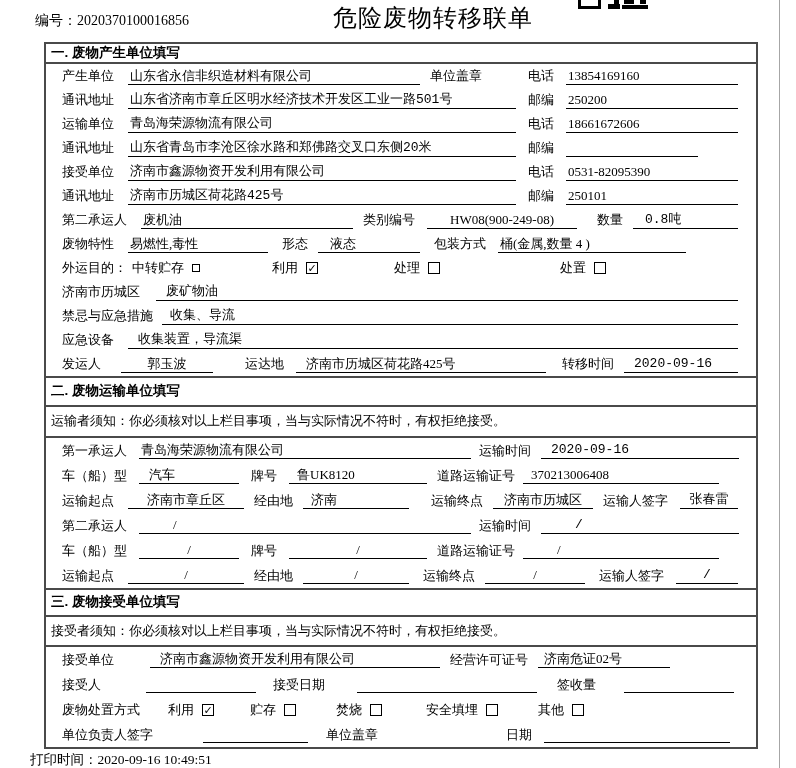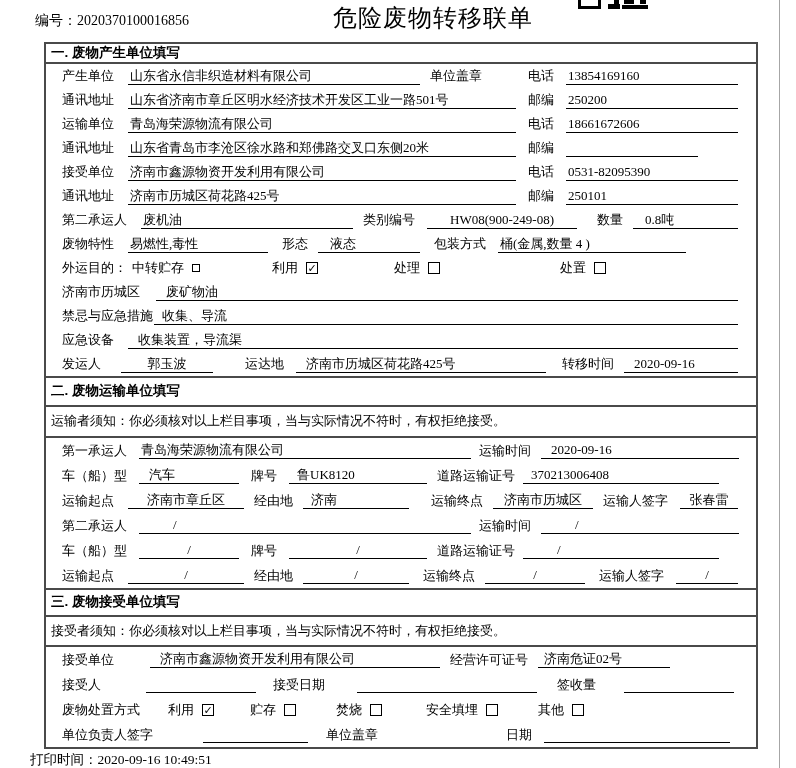--- a/index.html
+++ b/index.html
@@ -18,21 +18,21 @@
   .sec-h.mid{height:31px;line-height:26px;border-top:2px solid #4a4a4a;}
   .sec-h.mid3{height:29px;line-height:24px;border-top:2px solid #4a4a4a;}
   .notice{box-sizing:border-box;height:31px;line-height:28px;padding-left:5px;
           border-bottom:2px solid #4a4a4a;}
   .notice.n3{height:30px;line-height:27px;}
   .row{box-sizing:border-box;display:flex;align-items:center;padding:0 16px;height:24px;}
   .row.r2{height:25px;}
   .lbl,.plain{white-space:nowrap;flex:0 0 auto;}
   .u{box-sizing:border-box;border-bottom:1px solid #000;min-height:17px;line-height:16px;
      padding:0 2px;white-space:nowrap;overflow:hidden;flex:0 0 auto;}
-  .u.grow{flex:1 1 auto;}
+  .u.grow{flex:1 1 auto;font-family:Liberation Mono, monospace;}
   .u.ctr{text-align:center;}
   .u.slashL{padding-left:34px;}
   .sp{flex:1 1 auto;}
   .cb{display:inline-block;box-sizing:border-box;width:12px;height:12px;border:1px solid #000;
       font-size:11px;line-height:10px;text-align:center;vertical-align:-1px;flex:0 0 auto;}
   .cb.sm{width:8px;height:8px;vertical-align:0;}
   .print-time{position:absolute;left:30px;top:751px;font-size:13.5px;}
 </style>
 </head>
 <body>
@@ -135,21 +135,21 @@
       <span class="plain" style="margin-left:120px">处置</span>
       <span class="cb" style="margin-left:8px"></span>
     </div>
 
     <div class="row">
       <span class="lbl" style="margin-right:16px">济南市历城区</span>
       <span class="u grow" style="margin-right:2px;padding-left:10px">废矿物油</span>
     </div>
 
     <div class="row">
-      <span class="lbl" style="margin-right:1px">禁忌与应急措施</span>
+      <span class="lbl" style="margin-right:9px">禁忌与应急措施</span>
       <span class="u grow" style="margin-right:2px;padding-left:8px">收集、导流</span>
     </div>
 
     <div class="row">
       <span class="lbl" style="margin-right:14px">应急设备</span>
       <span class="u grow" style="margin-right:2px;padding-left:10px">收集装置，导流渠</span>
     </div>
 
     <div class="row">
       <span class="lbl" style="margin-right:20px">发运人</span>

